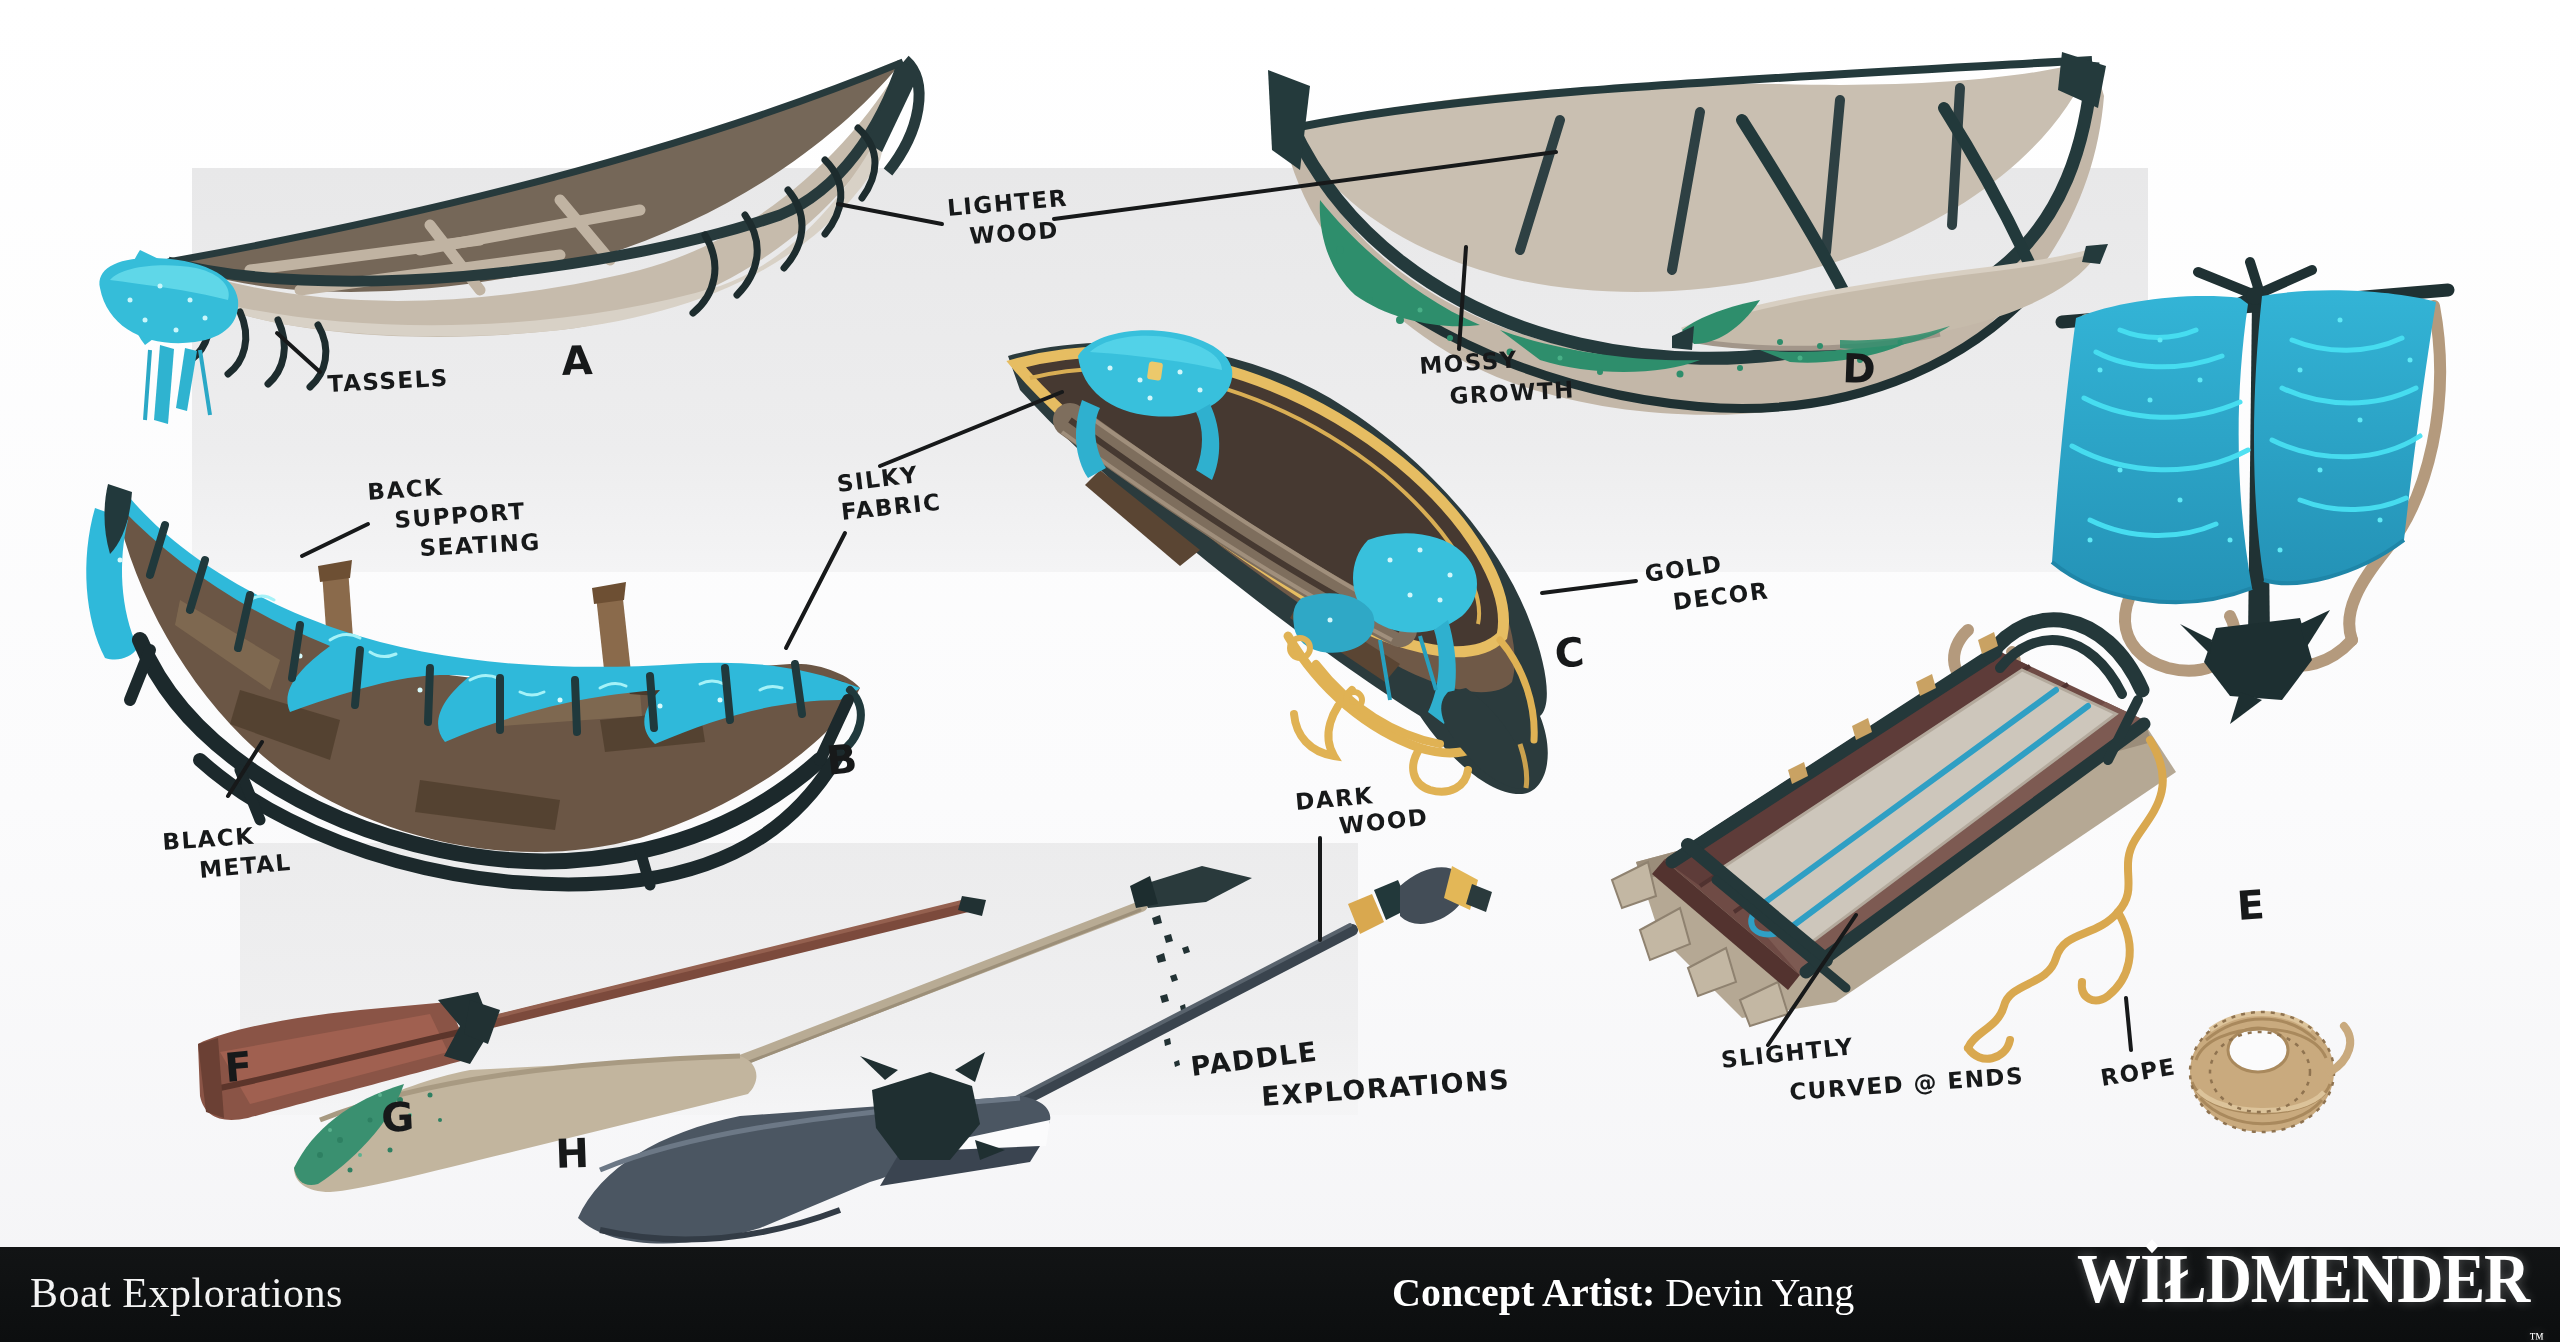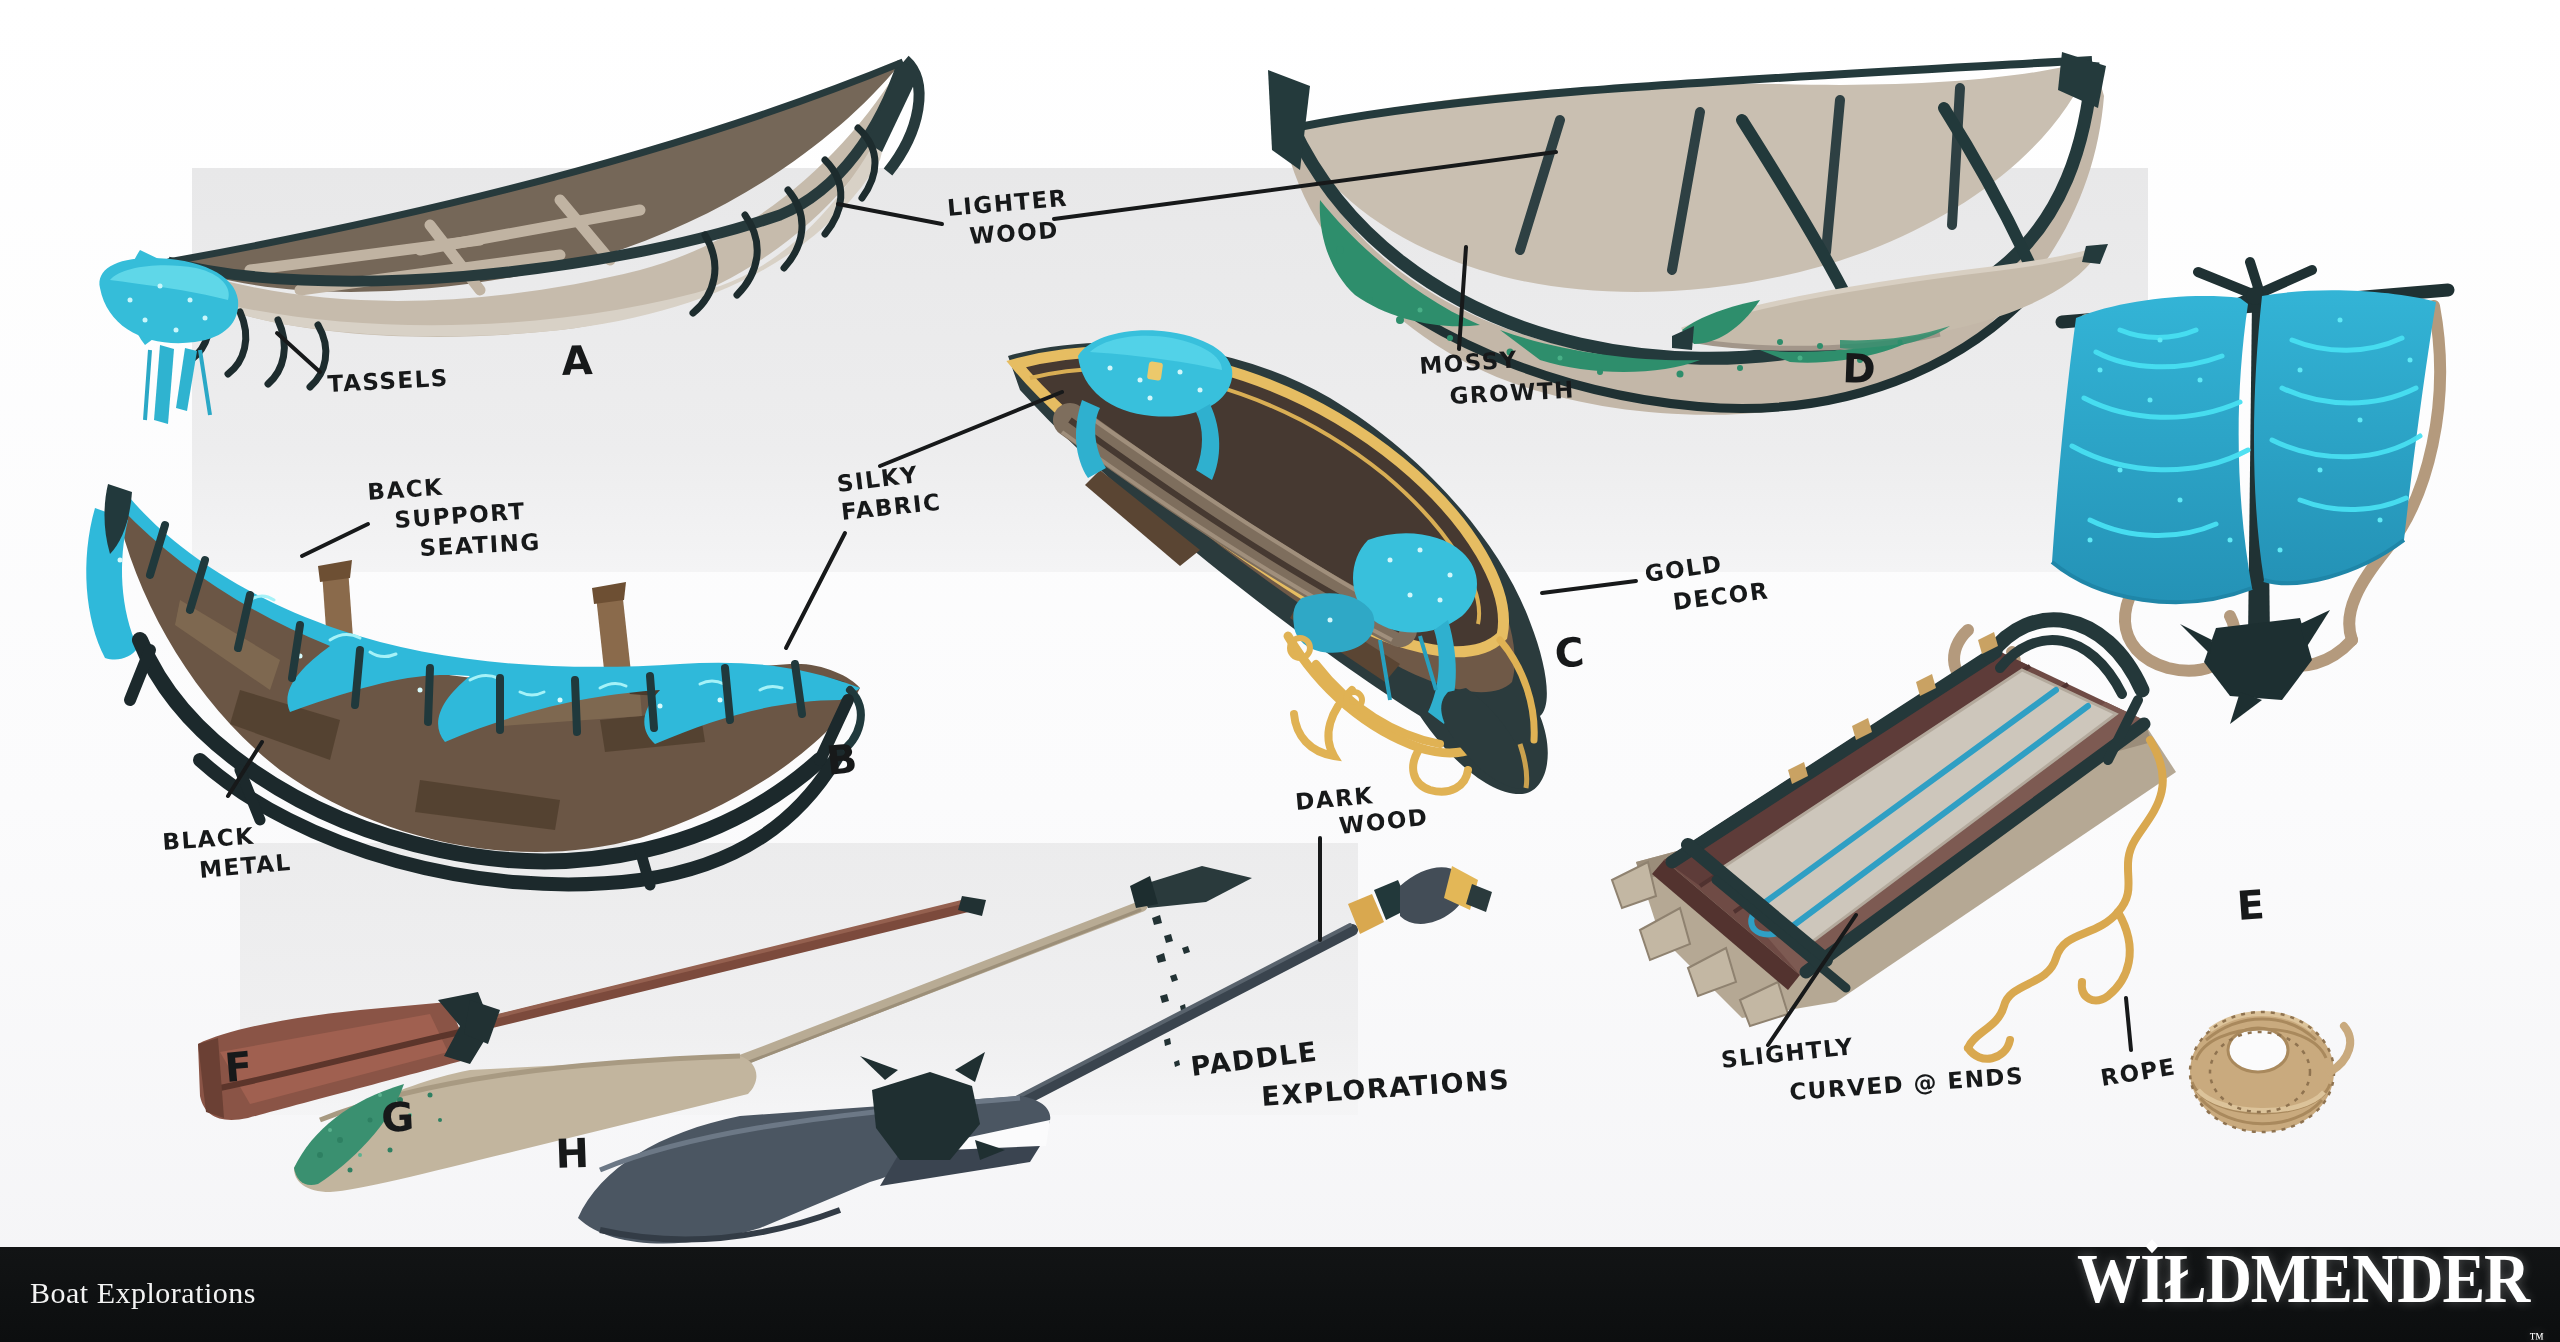--- a/index.html
+++ b/index.html
@@ -12,21 +12,21 @@
   .anno{font-family:"DejaVu Sans",sans-serif;font-weight:700;fill:#17191a;letter-spacing:1.5px;}
   .anno-sm{font-size:23px;}
   .letter{font-family:"DejaVu Sans",sans-serif;font-weight:700;font-size:40px;fill:#17191a;}
   .leader{stroke:#17191a;stroke-width:4;stroke-linecap:round;fill:none;}
   #footer-bar{
     position:absolute;left:0;top:1247px;width:2560px;height:95px;
     background:linear-gradient(180deg,#121415 0%,#0c0e0f 100%);
   }
   .footer-title{
     position:absolute;left:30px;top:50%;transform:translateY(-55%);
-    font-family:"Liberation Serif","DejaVu Serif",serif;font-size:30px;color:#f3f3f3;letter-spacing:.5px;
+    font-family:"Liberation Serif","DejaVu Serif",serif;font-size:42px;color:#f3f3f3;letter-spacing:.5px;
   }
   .footer-center{
     position:absolute;left:1392px;top:50%;transform:translateY(-55%);
     font-family:"Liberation Serif","DejaVu Serif",serif;font-size:40px;color:#ffffff;
   }
   .footer-center .bold{font-weight:700;}
   .logo{
     position:absolute;right:16px;top:50%;transform:translateY(-52%) scaleY(1.1);
     font-family:"Liberation Serif","DejaVu Serif",serif;font-size:64px;font-weight:700;
     color:#ffffff;letter-spacing:-1px;white-space:nowrap;
@@ -516,17 +516,18 @@
     <text class="letter" x="2238" y="920" transform="rotate(-4 2238 920)">E</text>
     <text class="letter" x="226" y="1082" transform="rotate(-5 226 1082)">F</text>
     <text class="letter" x="382" y="1132" transform="rotate(-3 382 1132)">G</text>
     <text class="letter" x="556" y="1168" transform="rotate(-2 556 1168)">H</text>
   </g>
 </svg>
 
 
 <div id="footer-bar">
   <div class="footer-title">Boat Explorations</div>
+  <div class="footer-center"><span class="bold">Concept Artist:</span><span> Devin Yang</span></div>
   <div class="logo"><span>W</span><span class="logo-i">I</span><span>ŁDMENDER</span><span class="logo-tm">™</span></div>
 </div>
 
 
 
 
 </body></html>

